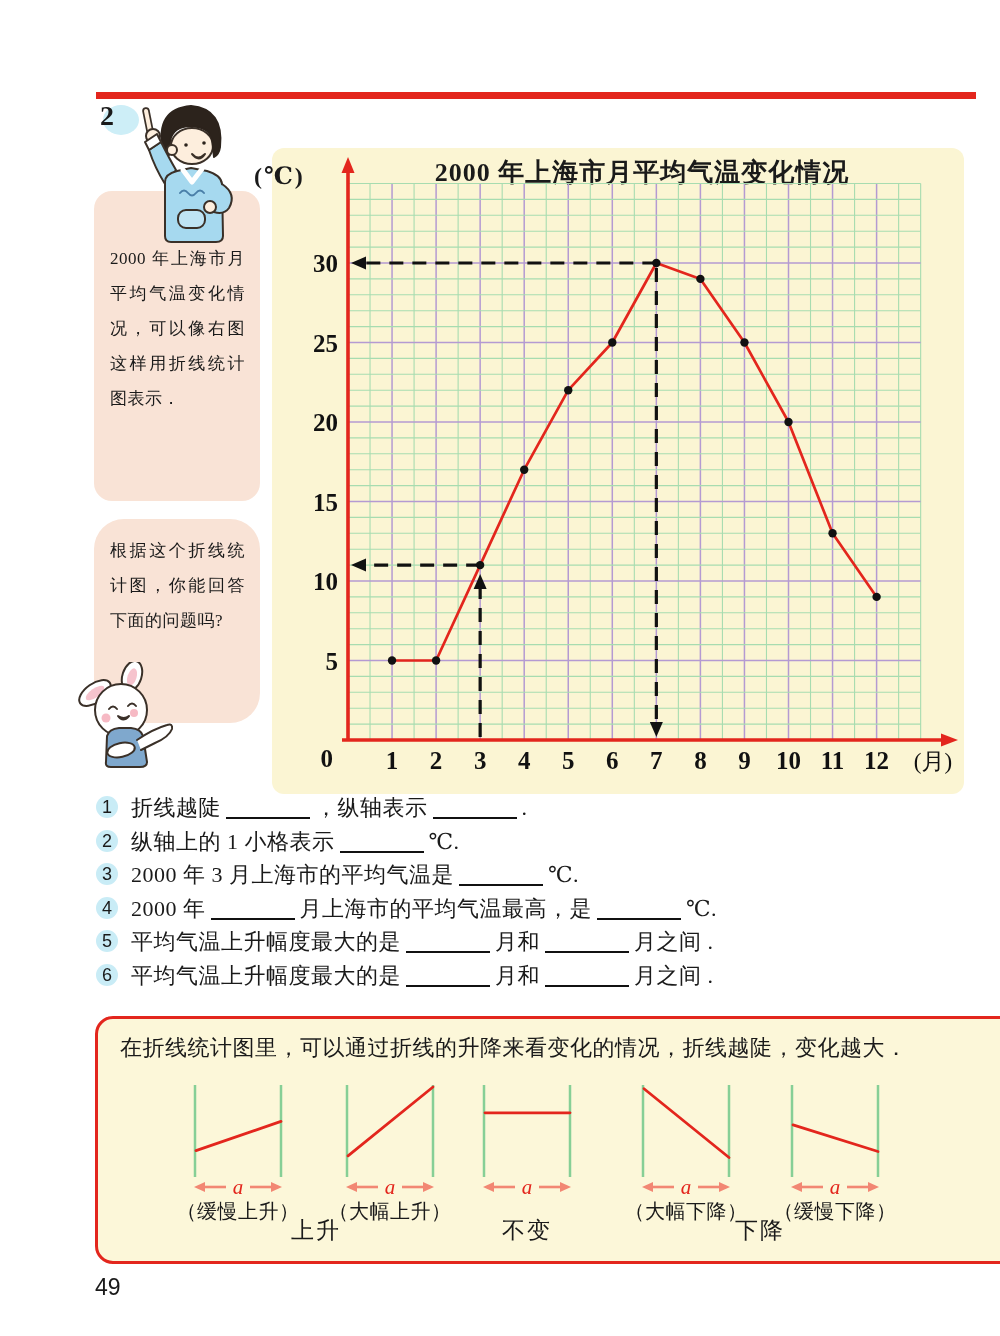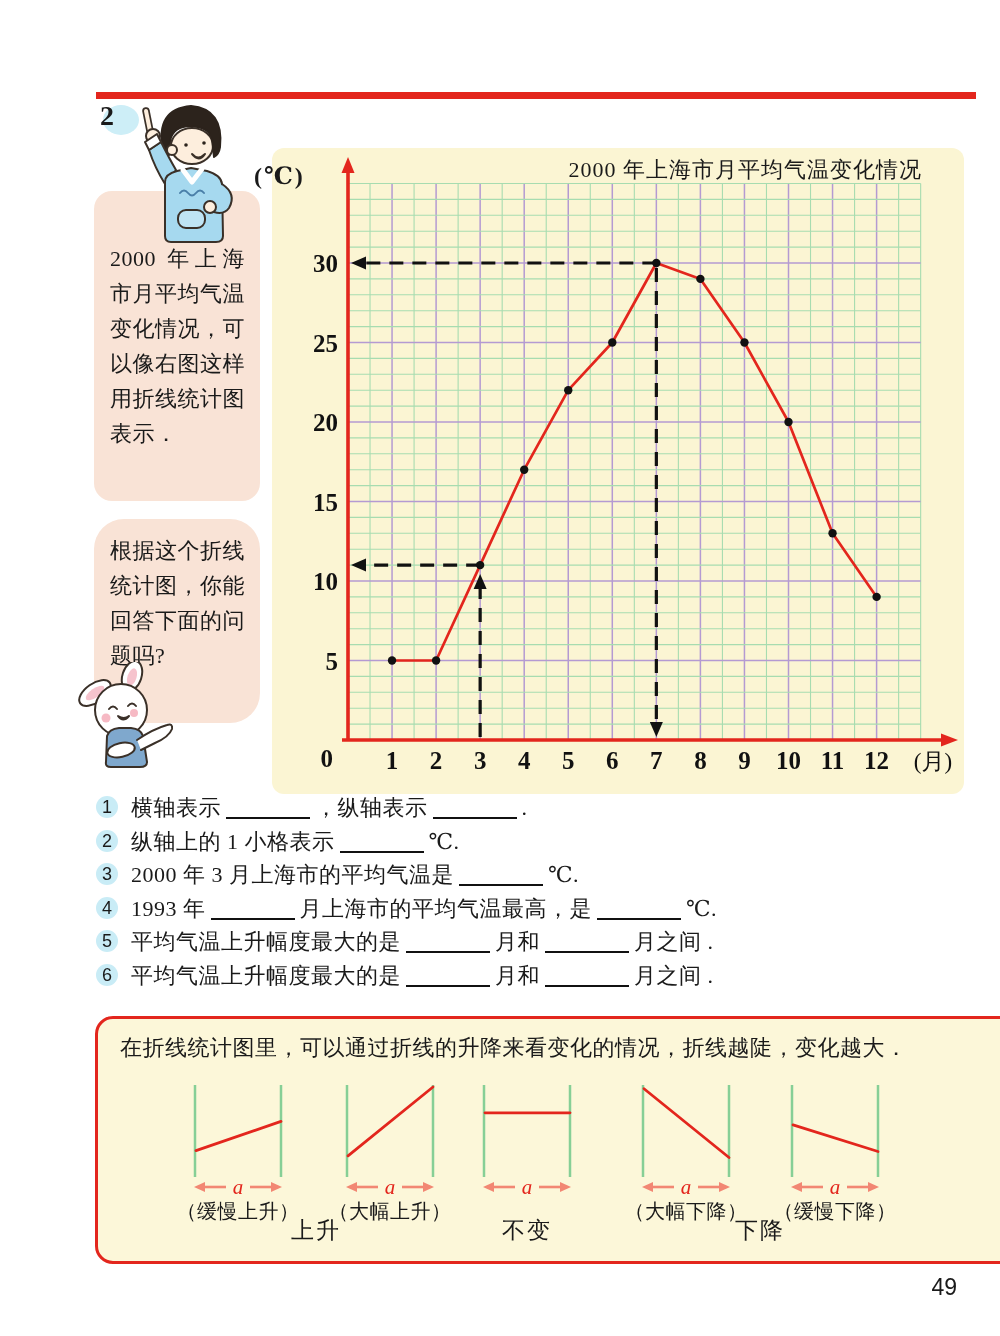--- a/index.html
+++ b/index.html
@@ -17,42 +17,42 @@
     position:relative;width:1000px;height:1336px;background:#fff;overflow:hidden;
     font-family:"Liberation Serif","DejaVu Serif",serif;color:var(--ink);
   }
   .top-rule{position:absolute;left:96px;top:92px;width:880px;height:7px;background:var(--red);}
   .num-ellipse{position:absolute;left:103px;top:105px;width:36px;height:30px;background:#cdeef7;border-radius:50%;}
   .section-num{position:absolute;left:100px;top:100px;font-size:28px;font-weight:bold;z-index:2;}
   .illus{position:absolute;z-index:3;}
   .side-box{position:absolute;left:94px;width:166px;background:var(--pink);border-radius:18px;box-sizing:border-box;z-index:1;}
   .box1{top:191px;height:310px;padding:50px 15px 0 16px;}
   .box2{top:519px;height:204px;padding:14px 15px 0 16px;border-radius:30px;}
-  .side-box p{margin:0;font-size:22px;line-height:35px;text-align:justify;letter-spacing:0.5px;}
+  .side-box p{margin:0;font-size:17px;line-height:35px;text-align:justify;letter-spacing:0.5px;}
   .chart-panel{position:absolute;left:272px;top:148px;width:692px;height:646px;background:var(--panel);border-radius:12px;}
-  .chart-title{position:absolute;left:90px;top:7px;width:560px;text-align:right;font-size:22px;font-weight:normal;letter-spacing:1px;}
+  .chart-title{position:absolute;left:90px;top:7px;width:560px;text-align:center;font-size:26px;font-weight:bold;letter-spacing:1px;}
   .y-unit{position:absolute;left:-18px;top:13px;font-size:24px;font-weight:bold;letter-spacing:2px;}
   #chart-svg{position:absolute;left:0;top:0;overflow:visible;}
   #chart-svg text.tick{font-size:25px;font-weight:bold;fill:#111;font-family:"Liberation Serif","DejaVu Serif",serif;}
   #chart-svg text.unit{font-size:23px;font-weight:normal;}
   .questions{position:absolute;left:96px;top:791px;z-index:2;}
   .q-line{height:33.5px;line-height:33.5px;font-size:22px;white-space:nowrap;}
   .q-num{display:inline-block;width:22px;height:22px;border-radius:50%;background:var(--qblue);
     text-align:center;line-height:23px;font-size:18px;font-family:"Liberation Sans",sans-serif;margin-right:13px;vertical-align:2px;}
   .q-text{letter-spacing:0.5px;}
   .q-blank{display:inline-block;width:84px;height:1em;border-bottom:2px solid #111;margin:0 5px;vertical-align:-4px;}
   .note-box{position:absolute;left:95px;top:1016px;width:976px;height:248px;background:var(--note);
     border:3.5px solid var(--red);border-radius:18px;box-sizing:border-box;z-index:1;}
   .note-text{margin:11px 20px 0 22px;font-size:22px;line-height:36px;letter-spacing:0.5px;}
   .diagram{position:absolute;top:64px;width:104px;display:flex;flex-direction:column;align-items:center;transform:translateX(-50%);}
   .diagram svg{overflow:visible;}
   .diagram-label{font-size:20px;margin-top:1px;white-space:nowrap;letter-spacing:0.5px;}
   .group-label{position:absolute;top:196px;transform:translateX(-50%);font-size:23px;letter-spacing:2px;}
   .a-label{font-size:21px;font-style:italic;fill:var(--red);font-family:"Liberation Serif","DejaVu Serif",serif;}
-  .page-num{position:absolute;left:95px;width:862px;top:1274px;text-align:right;font-size:23px;font-family:"Liberation Sans",sans-serif;}
+  .page-num{position:absolute;left:95px;width:862px;top:1274px;text-align:left;font-size:23px;font-family:"Liberation Sans",sans-serif;}
 </style>
 </head>
 <body>
 
 <div class="page">
 
   <div class="top-rule"></div>
 
   <div class="num-ellipse"></div>
   <div class="section-num">2</div>
@@ -218,24 +218,24 @@
         <text x="428.4" y="621" text-anchor="middle" class="tick">8</text>
         <text x="472.45" y="621" text-anchor="middle" class="tick">9</text>
         <text x="516.5" y="621" text-anchor="middle" class="tick">10</text>
         <text x="560.55" y="621" text-anchor="middle" class="tick">11</text>
         <text x="604.5999999999999" y="621" text-anchor="middle" class="tick">12</text>
         <text x="661" y="621" text-anchor="middle" class="tick unit">(月)</text>
       </svg>
   </div>
 
   <div class="questions" id="questions">
-      <div class="q-line"><span class="q-num">1</span><span class="q-text">横轴表示</span><span class="q-blank"></span><span class="q-text">，纵轴表示</span><span class="q-blank"></span><span class="q-text">.</span></div>
+      <div class="q-line"><span class="q-num">1</span><span class="q-text">折线越陡</span><span class="q-blank"></span><span class="q-text">，纵轴表示</span><span class="q-blank"></span><span class="q-text">.</span></div>
       <div class="q-line"><span class="q-num">2</span><span class="q-text">纵轴上的 1 小格表示</span><span class="q-blank"></span><span class="q-text">℃.</span></div>
       <div class="q-line"><span class="q-num">3</span><span class="q-text">2000 年 3 月上海市的平均气温是</span><span class="q-blank"></span><span class="q-text">℃.</span></div>
-      <div class="q-line"><span class="q-num">4</span><span class="q-text">1993 年</span><span class="q-blank"></span><span class="q-text">月上海市的平均气温最高，是</span><span class="q-blank"></span><span class="q-text">℃.</span></div>
+      <div class="q-line"><span class="q-num">4</span><span class="q-text">2000 年</span><span class="q-blank"></span><span class="q-text">月上海市的平均气温最高，是</span><span class="q-blank"></span><span class="q-text">℃.</span></div>
       <div class="q-line"><span class="q-num">5</span><span class="q-text">平均气温上升幅度最大的是</span><span class="q-blank"></span><span class="q-text">月和</span><span class="q-blank"></span><span class="q-text">月之间 .</span></div>
       <div class="q-line"><span class="q-num">6</span><span class="q-text">平均气温上升幅度最大的是</span><span class="q-blank"></span><span class="q-text">月和</span><span class="q-blank"></span><span class="q-text">月之间 .</span></div>
     </div>
 
   <div class="note-box">
     <p class="note-text">在折线统计图里，可以通过折线的升降来看变化的情况，折线越陡，变化越大．</p>
     <div id="diagrams">
         <div class="diagram" style="left: 140px;">
           <svg width="92" height="114" viewBox="0 0 92 114">
             <line x1="3" y1="2" x2="3" y2="94" stroke="#86cf96" stroke-width="2.5"></line>

